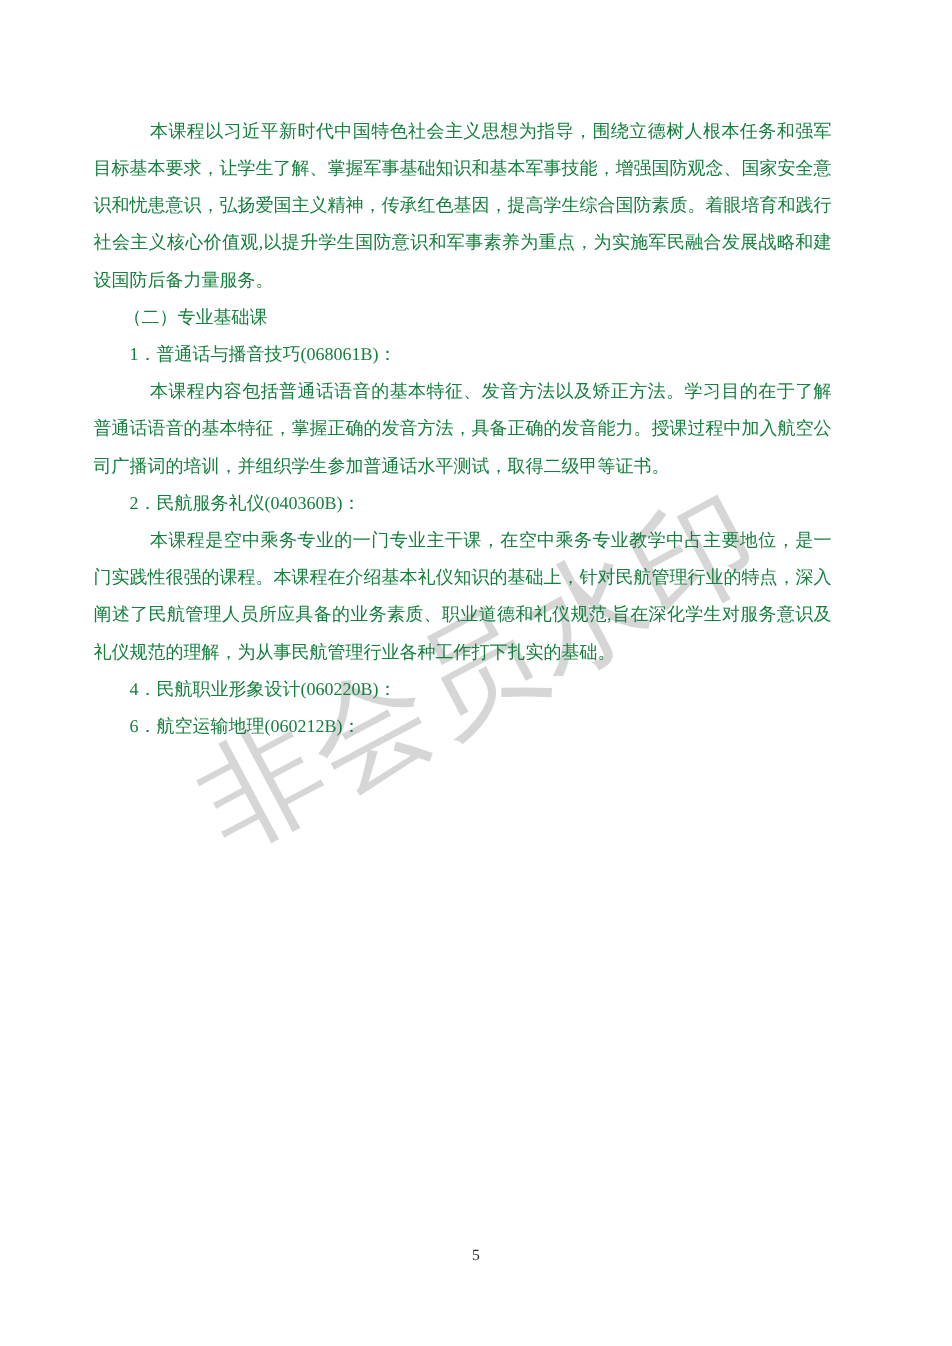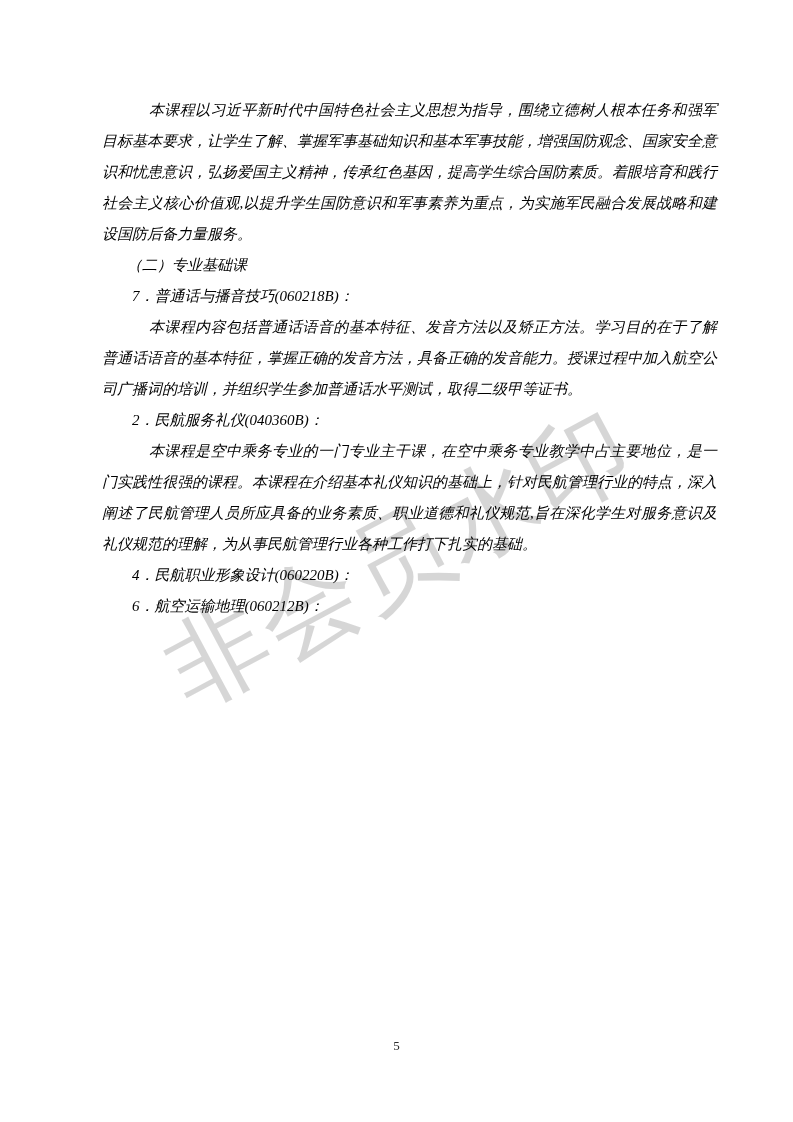--- a/index.html
+++ b/index.html
@@ -23,29 +23,28 @@
     font-size: 100px;
     letter-spacing: 2px;
     color: rgba(0, 0, 0, 0.16);
     white-space: nowrap;
     z-index: 1;
     user-select: none;
     pointer-events: none;
   }
   .content {
     position: absolute;
-    left: 102px;
+    left: 78px;
     top: 95px;
     width: 615px;
     font-size: 15px;
     line-height: 31px;
-    color: #000000;
+    color: #15803d;
     text-align: justify;
     z-index: 2;
-    font-style: italic;
   }
   .content p {
     margin: 0;
     padding: 0;
   }
   .para {
     text-indent: 47px;
   }
   .section-heading {
     text-indent: 25px;
@@ -67,21 +66,21 @@
 </head>
 <body>
 
 <div class="page">
 
   <div class="watermark">非会员水印</div>
 
   <div class="content">
     <p class="para">本课程以习近平新时代中国特色社会主义思想为指导，围绕立德树人根本任务和强军目标基本要求，让学生了解、掌握军事基础知识和基本军事技能，增强国防观念、国家安全意识和忧患意识，弘扬爱国主义精神，传承红色基因，提高学生综合国防素质。着眼培育和践行社会主义核心价值观,以提升学生国防意识和军事素养为重点，为实施军民融合发展战略和建设国防后备力量服务。</p>
     <p class="section-heading">（二）专业基础课</p>
-    <p class="course-heading">7．普通话与播音技巧(060218B)：</p>
+    <p class="course-heading">1．普通话与播音技巧(068061B)：</p>
     <p class="para">本课程内容包括普通话语音的基本特征、发音方法以及矫正方法。学习目的在于了解普通话语音的基本特征，掌握正确的发音方法，具备正确的发音能力。授课过程中加入航空公司广播词的培训，并组织学生参加普通话水平测试，取得二级甲等证书。</p>
     <p class="course-heading">2．民航服务礼仪(040360B)：</p>
     <p class="para">本课程是空中乘务专业的一门专业主干课，在空中乘务专业教学中占主要地位，是一门实践性很强的课程。本课程在介绍基本礼仪知识的基础上，针对民航管理行业的特点，深入阐述了民航管理人员所应具备的业务素质、职业道德和礼仪规范,旨在深化学生对服务意识及礼仪规范的理解，为从事民航管理行业各种工作打下扎实的基础。</p>
     <p class="course-heading">4．民航职业形象设计(060220B)：</p>
     <p class="course-heading">6．航空运输地理(060212B)：</p>
   </div>
 
   <div class="page-number">5</div>
 
 </div>

